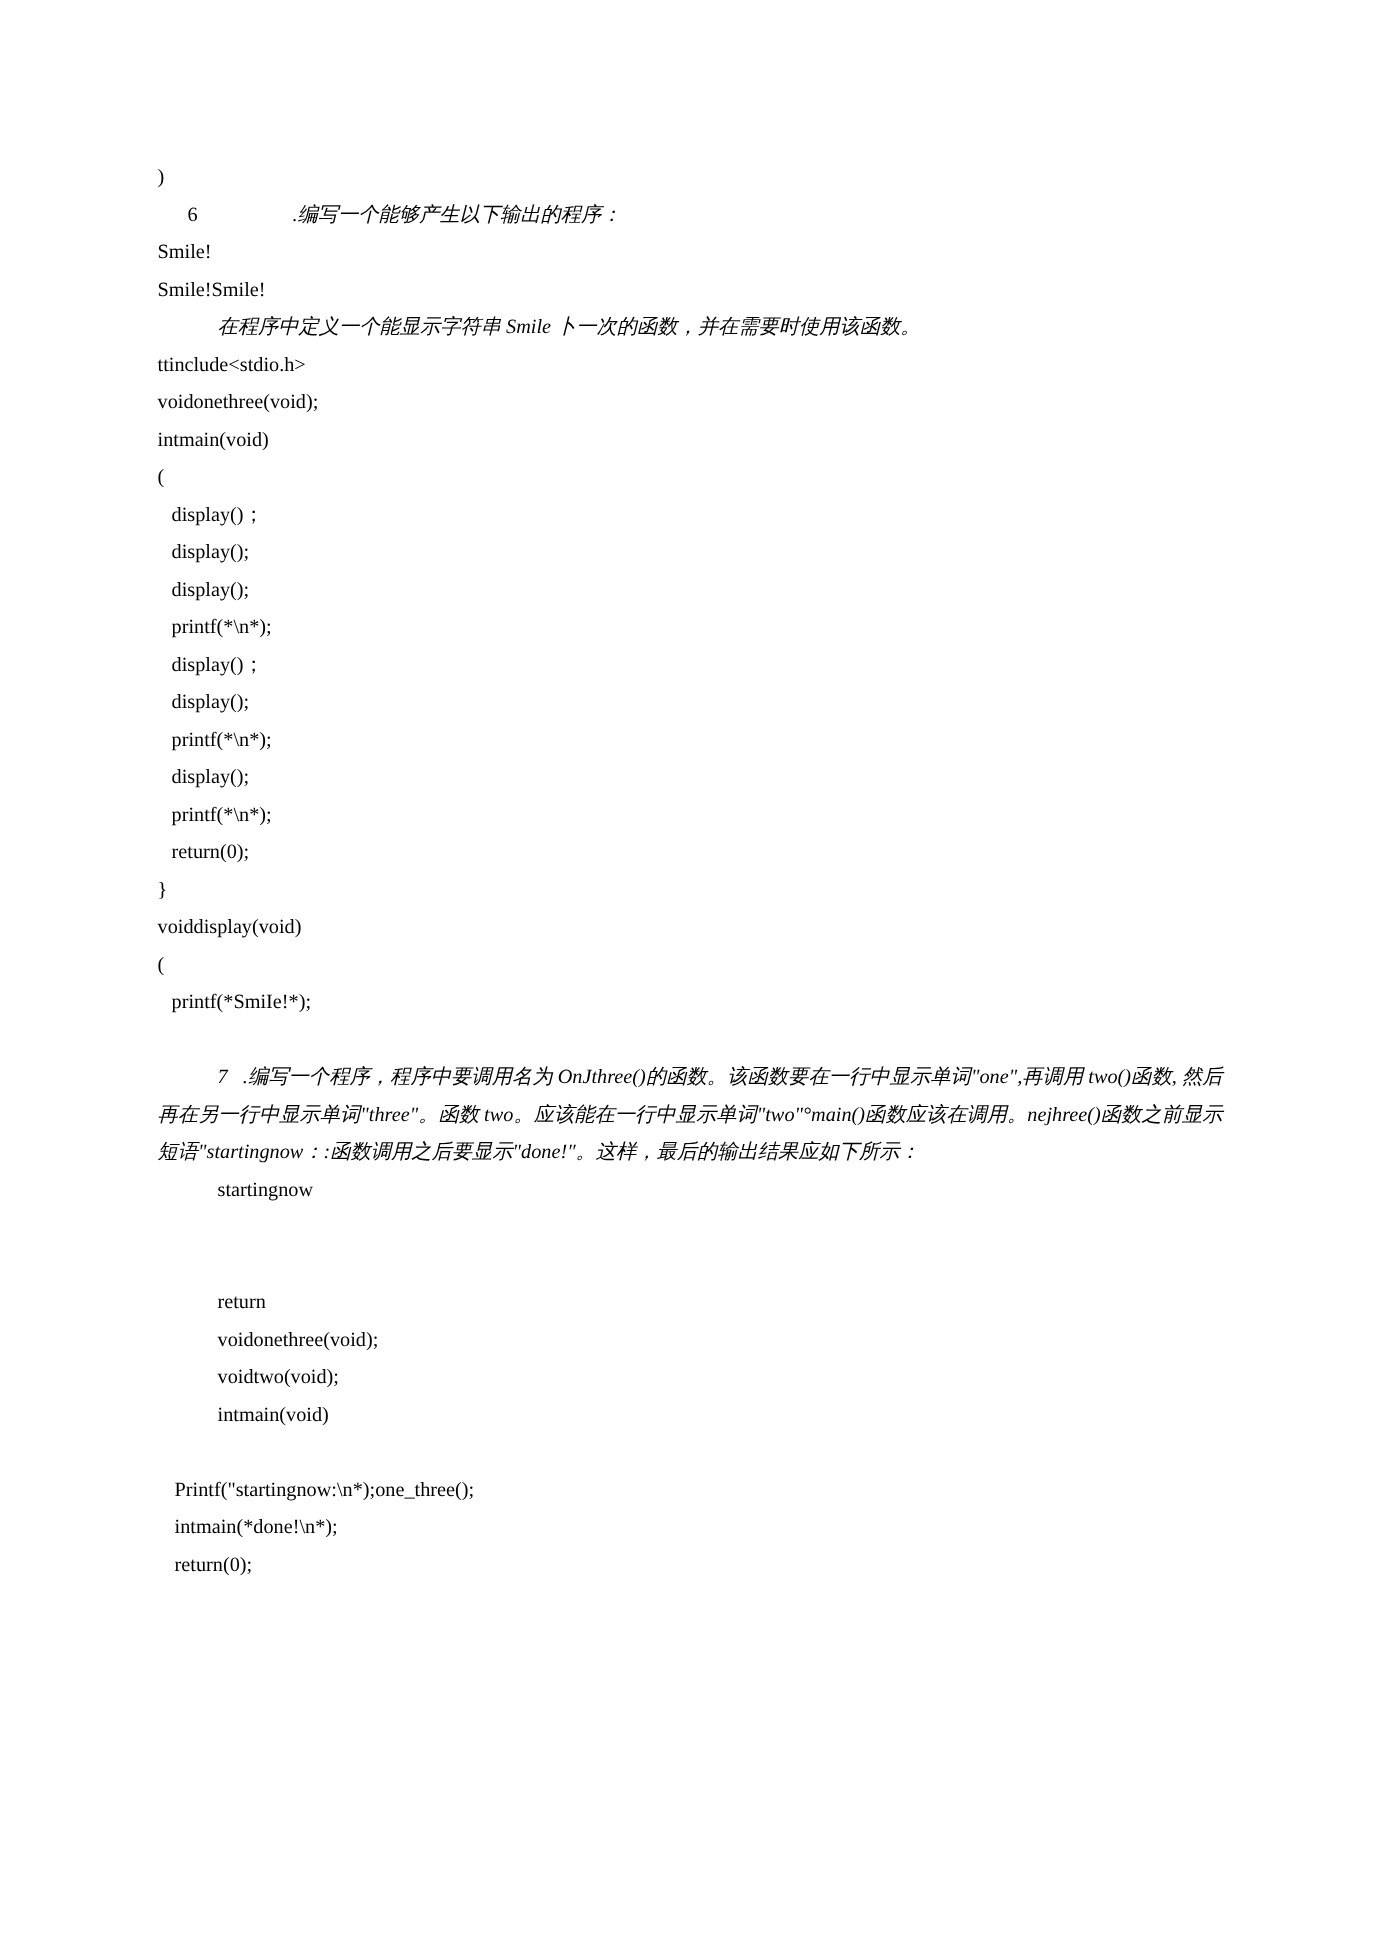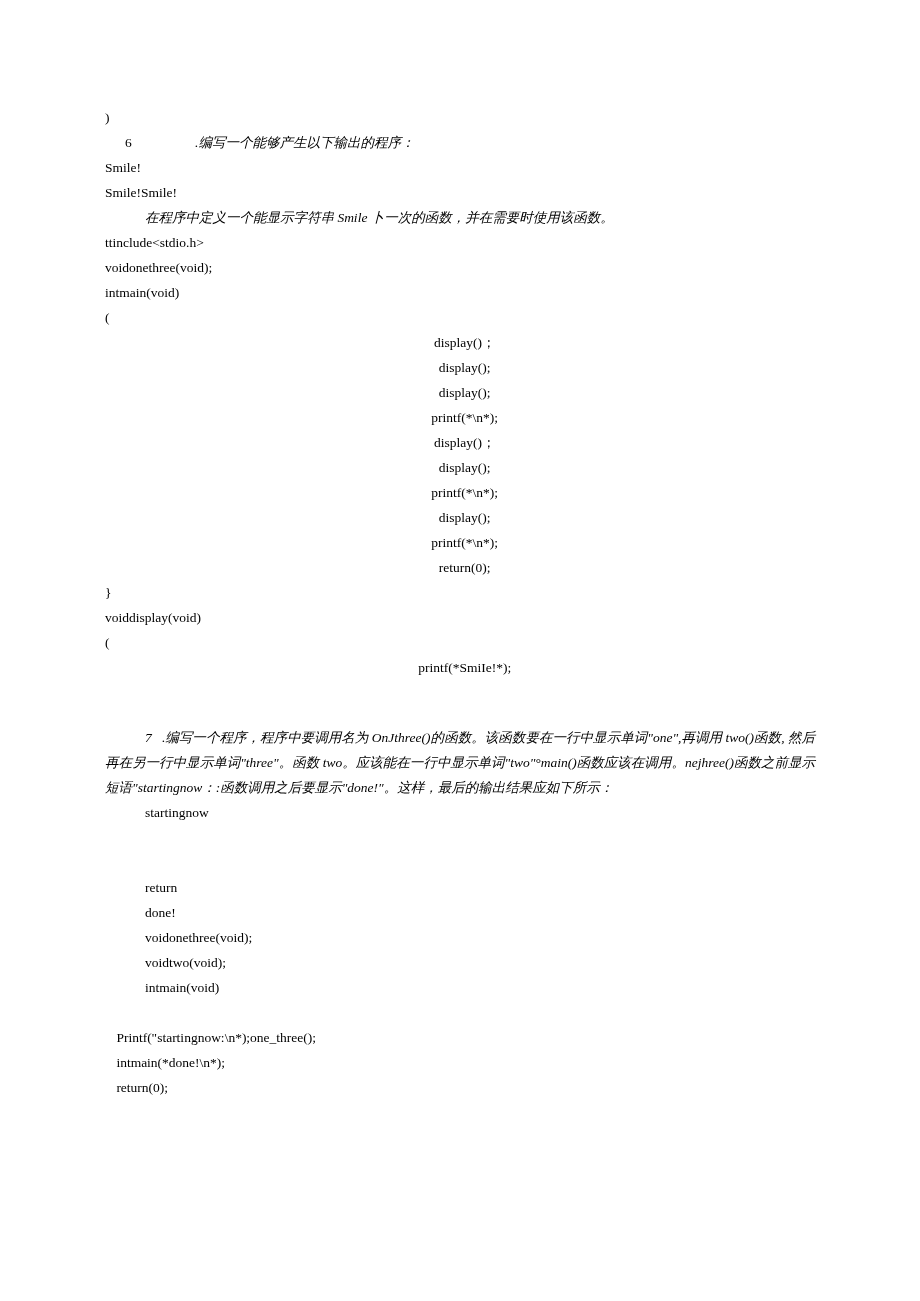--- a/index.html
+++ b/index.html
@@ -19,24 +19,24 @@
   .line {
     font-size: 13.5px;
     line-height: 25px;
     color: #000000;
     white-space: pre-wrap;
     margin: 0;
     padding: 0;
   }
   .indent-1 { padding-left: 20px; }
   .indent-2 { padding-left: 40px; }
-  .indent-6 { padding-left: 6px; text-align: center; }
+  .indent-6 { padding-left: 6px; }
   .indent-8 { padding-left: 8px; }
   .blank { height: 25px; }
-  .justify { text-align: justify; margin-top: 20px; }
+  .justify { text-align: justify; }
   .q6num { display: inline-block; width: 70px; }
   .q7num { display: inline-block; }
   .chinese { font-family: "SimSun", "宋体", serif; font-style: italic; }
 </style>
 </head>
 <body>
 
 <div class="page">
 
   <p class="line">)</p>
@@ -64,21 +64,20 @@
   <p class="line indent-6"> printf(*SmiIe!*);</p>
 
   <div class="blank"></div>
 
   <p class="line justify chinese"><span class="indent-2 q7num">7   .</span><span>编写一个程序，程序中要调用名为 OnJthree()的函数。该函数要在一行中显示单词"one",再调用 two()函数, 然后再在另一行中显示单词"three"。函数 two。应该能在一行中显示单词"two"°main()函数应该在调用。nejhree()函数之前显示短语"startingnow：:函数调用之后要显示"done!″。这样，最后的输出结果应如下所示：</span></p>
 
   <p class="line indent-2">startingnow</p>
   <div class="blank"></div>
   <div class="blank"></div>
   <p class="line indent-2">return</p>
-  <p class="line indent-2">done!</p>
 
   <p class="line indent-2">voidonethree(void);</p>
   <p class="line indent-2">voidtwo(void);</p>
   <p class="line indent-2">intmain(void)</p>
   <div class="blank"></div>
   <p class="line indent-2 indent-8"> Printf("startingnow:\n*);one_three();</p>
   <p class="line indent-2 indent-8"> intmain(*done!\n*);</p>
   <p class="line indent-2 indent-8"> return(0);</p>
   <div class="blank"></div>
 

